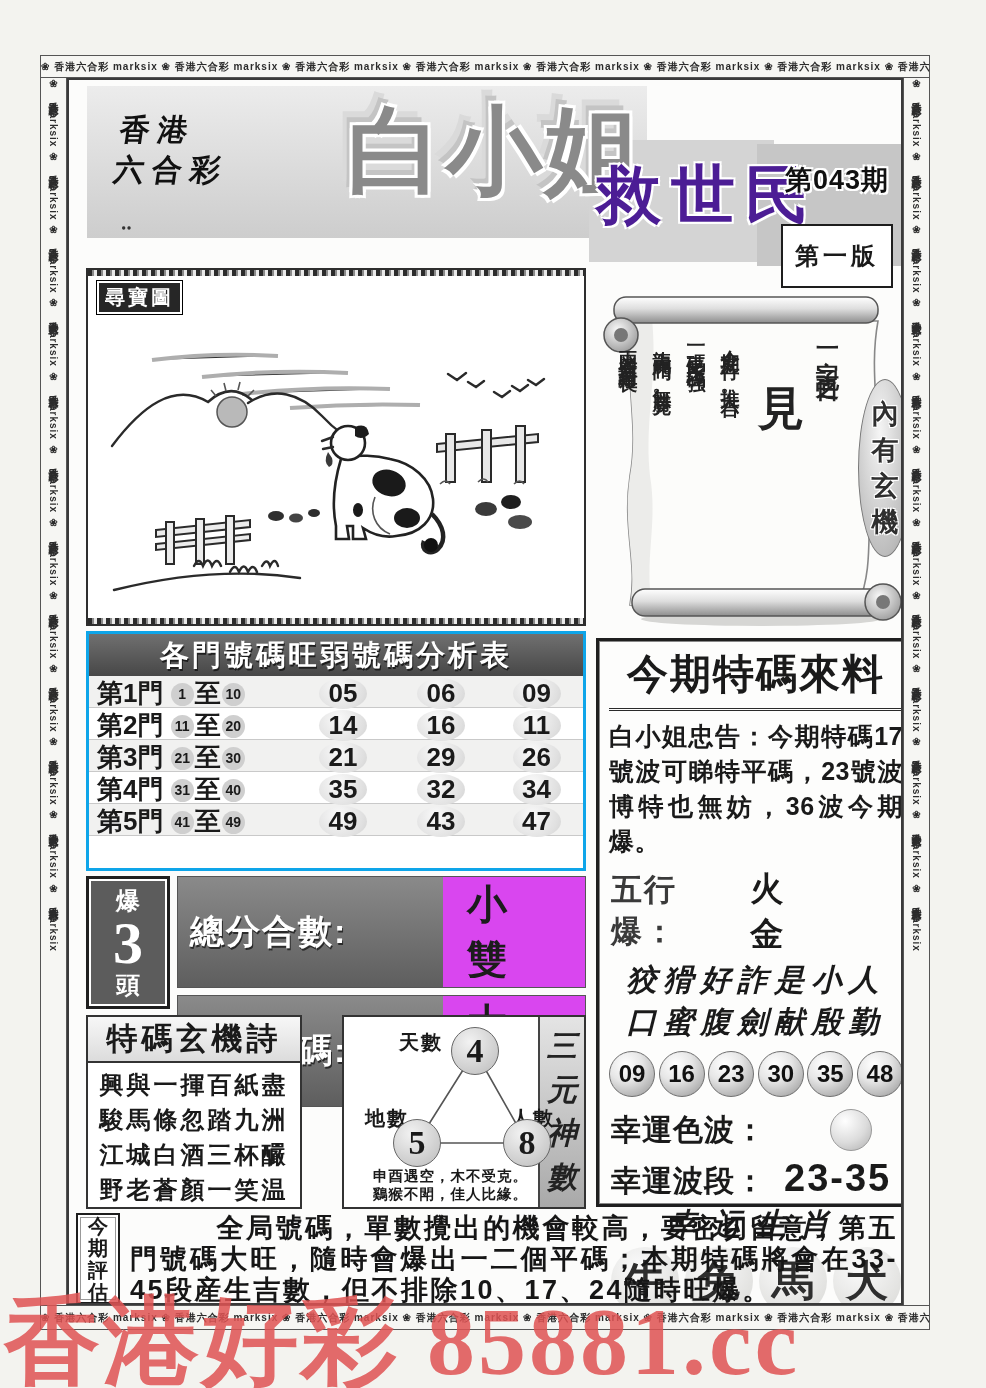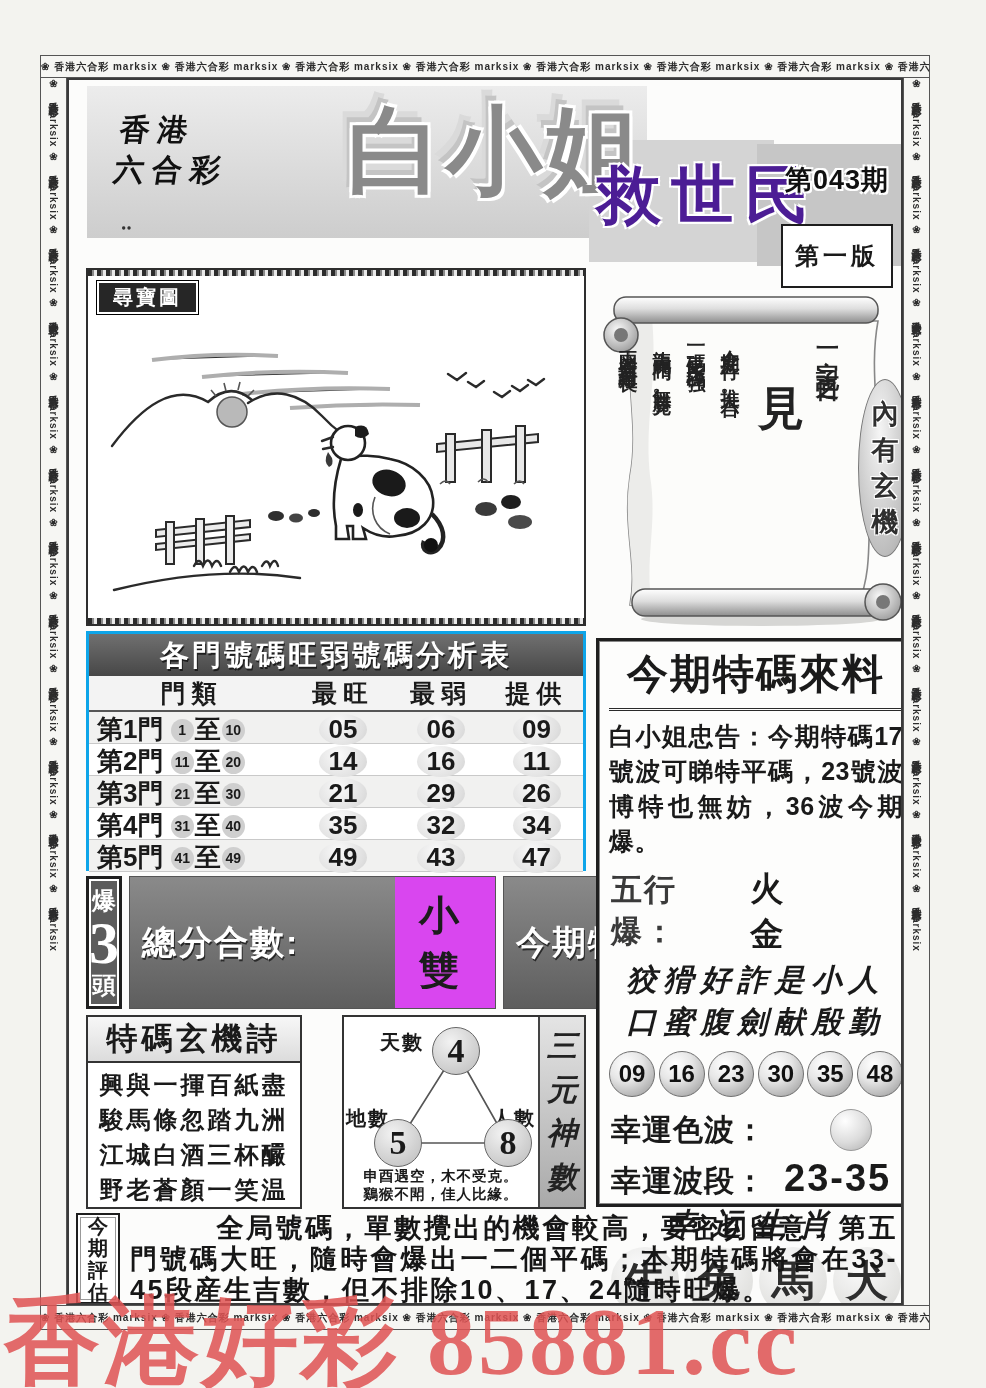--- a/index.html
+++ b/index.html
@@ -29,54 +29,54 @@
   .title-sub { position:absolute; left:528px; top:72px; font-family:"Liberation Serif",serif; font-weight:900; font-size:64px; letter-spacing:10px; color:#4c1d95;
       text-shadow:-2px -2px 0 #fff,2px -2px 0 #fff,-2px 2px 0 #fff,2px 2px 0 #fff; }
   .issue { position:absolute; left:716px; top:82px; font-weight:900; font-size:27px; color:#101010; letter-spacing:1px;
       text-shadow:-2px -2px 0 #fff,2px -2px 0 #fff,-2px 2px 0 #fff,2px 2px 0 #fff; }
   .edition { position:absolute; left:712px; top:144px; background:#fff; border:2px solid #1d1d1d; padding:14px 12px; font-weight:900; font-size:24px; letter-spacing:4px; }
 
   
   .pic-box { position:absolute; left:17px; top:188px; width:500px; height:358px; border:2px solid #2e2e2e; background:#fff; }
   .mini-bar { position:absolute; left:0; right:0; height:6px; background:repeating-linear-gradient(90deg,#2b2b2b 0 4px,#8a8a8a 4px 6px,#e9e9e9 6px 9px); }
   .mini-bar.top { top:0; } .mini-bar.bot { bottom:0; }
-  .pic-label { position:absolute; left:8px; top:10px; background:#262626; color:#fff; font-weight:900; font-size:20px; letter-spacing:3px; padding:3px 16px; border:1px solid #000; box-shadow:inset 0 0 0 2px #fff; z-index:2; }
+  .pic-label { position:absolute; left:8px; top:10px; background:#262626; color:#fff; font-weight:900; font-size:20px; letter-spacing:3px; padding:3px 8px; border:1px solid #000; box-shadow:inset 0 0 0 2px #fff; z-index:2; }
   .pic-box svg { position:absolute; left:2px; top:6px; }
 
   
   .tbl { position:absolute; left:17px; top:551px; width:500px; height:240px; border:3px solid #0ea5e9; background:#fff; }
   .tbl-title { height:42px; line-height:42px; text-align:center; background:linear-gradient(180deg,#707070,#474747); color:#fff; font-weight:900; font-size:29px; letter-spacing:3px; text-shadow:1px 2px 0 #1e1e1e; }
   .t-head { display:grid; grid-template-columns:205px 98px 98px 1fr; height:36px; align-items:center; border-bottom:2px solid #555; font-weight:900; font-size:25px; background:#f3f3f3; }
   .t-head > div { text-align:center; letter-spacing:6px; }
   .t-row { display:grid; grid-template-columns:205px 98px 98px 1fr; height:32px; align-items:center; border-bottom:1px solid #c9c9c9; font-weight:800; font-size:26px; }
   .t-row:nth-child(odd){ background:#f1f1f0; }
   .t-gate { padding-left:8px; font-weight:900; white-space:nowrap; }
   .circ { display:inline-block; min-width:23px; height:23px; line-height:23px; padding:0 2px; border-radius:50%; background:#cfcfcf; font-size:14px; font-weight:800; text-align:center; vertical-align:3px; }
   .t-num { text-align:center; }
   .t-num span { display:inline-block; min-width:48px; border-radius:50%; background:radial-gradient(circle at 40% 30%,#fafafa,#e0e0e0 70%,#d2d2d2); }
 
   
   .burst { position:absolute; left:17px; top:796px; width:500px; height:133px; display:flex; gap:7px; }
   .burst-side { width:84px; background:#5c5c5c; border:3px solid #1f1f1f; box-shadow:inset 0 0 0 2px #fff; color:#fff; display:flex; flex-direction:column; align-items:center; justify-content:center; font-weight:900; }
   .burst-side span { font-size:24px; line-height:26px; }
   .burst-side span:nth-child(2){ font-family:"Liberation Serif",serif; font-size:60px; line-height:58px; }
-  .burst-rows { flex:1; display:flex; flex-direction:row; gap:7px; }
+  .burst-rows { flex:1; display:flex; flex-direction:column; gap:7px; }
   .b-row { flex:1; display:flex; border:1px solid #555; }
   .b-label { width:265px; background:linear-gradient(180deg,#8a8a8a,#5e5e5e); color:#fff; font-weight:900; font-size:34px; display:flex; align-items:center; padding-left:12px; letter-spacing:2px; text-shadow:1px 2px 0 #2a2a2a; }
   .b-value { flex:1; background:#d946ef; display:flex; align-items:center; justify-content:center; font-weight:900; font-size:40px; letter-spacing:0.9em; padding-left:0.6em; color:#1c1c1c; font-family:"Liberation Serif",serif; }
 
   
   .poem { position:absolute; left:17px; top:935px; width:216px; height:194px; border:2px solid #333; background:#fff; }
   .poem-title { height:46px; line-height:44px; text-align:center; font-weight:900; font-size:31px; letter-spacing:4px; background:linear-gradient(180deg,#f7f7f7,#dcdcdc); border-bottom:2px solid #333; }
   .poem-lines { padding-top:4px; }
   .poem-lines div { text-align:center; font-weight:900; font-size:24px; line-height:35px; letter-spacing:3px; white-space:nowrap; }
 
   
   .sanyuan { position:absolute; left:273px; top:935px; width:244px; height:194px; border:2px solid #333; background:#fff; display:flex; }
-  .sy-main { flex:1; position:relative; }
+  .sy-main { flex:1; position:relative;margin-left:19px; }
   .sy-main svg { position:absolute; left:0; top:0; }
   .sy-node { position:absolute; width:48px; height:48px; border-radius:50%; background:radial-gradient(circle at 38% 30%,#f2f2f2,#c9c9c9 75%,#b5b5b5); border:1px solid #666; display:flex; align-items:center; justify-content:center; font-weight:900; font-size:34px; font-family:"Liberation Serif",serif; }
   .sy-label { position:absolute; font-weight:900; font-size:20px; letter-spacing:2px; white-space:nowrap; }
   .sy-notes { position:absolute; left:0; right:0; bottom:4px; text-align:center; font-weight:900; font-size:14.5px; line-height:18px; letter-spacing:1px; }
   .sy-side { width:46px; border-left:2px solid #444; background:linear-gradient(180deg,#e4e4e4,#a9a9a9); display:flex; flex-direction:column; align-items:center; justify-content:space-around; padding:8px 0; }
   .sy-side span { font-family:"Liberation Serif",serif; font-style:italic; font-weight:900; font-size:30px; color:#222; }
 
   
   .scroll-area { position:absolute; left:527px; top:191px; width:320px; height:364px; }
   .scroll-text { position:absolute; left:56px; top:64px; width:200px; height:246px; writing-mode:vertical-rl; font-weight:800; color:#222; }
@@ -201,26 +201,20 @@
             <rect x="106" y="243" width="8" height="45"></rect>
             <rect x="136" y="240" width="8" height="48"></rect>
           </g>
           <path class="ln" d="M104,290 q5,-10 9,0 q5,-11 9,0 q5,-10 9,0 M140,296 q5,-10 9,0 q5,-11 9,0 q5,-10 9,0 M172,290 q5,-9 8,0 q5,-10 8,0" stroke-width="1.8"></path>
           <path class="ln" d="M24,314 C88,298 150,293 210,302" stroke-width="2"></path>
         </svg>
       </div>
 
       <div class="tbl">
         <div class="tbl-title">各門號碼旺弱號碼分析表</div>
-        <div class="t-head">
-          <div>門類</div>
-          <div>最旺</div>
-          <div>最弱</div>
-          <div>提供</div>
-        </div>
         <div id="table-body">
             <div class="t-row">
               <div class="t-gate">第1門 <span class="circ">1</span><span style="font-size: 26px; font-weight: 900; margin: 0px 1px;">至</span><span class="circ">10</span></div>
               <div class="t-num"><span>05</span></div>
               <div class="t-num"><span>06</span></div>
               <div class="t-num"><span>09</span></div>
             </div>
             <div class="t-row">
               <div class="t-gate">第2門 <span class="circ">11</span><span style="font-size: 26px; font-weight: 900; margin: 0px 1px;">至</span><span class="circ">20</span></div>
               <div class="t-num"><span>14</span></div>

